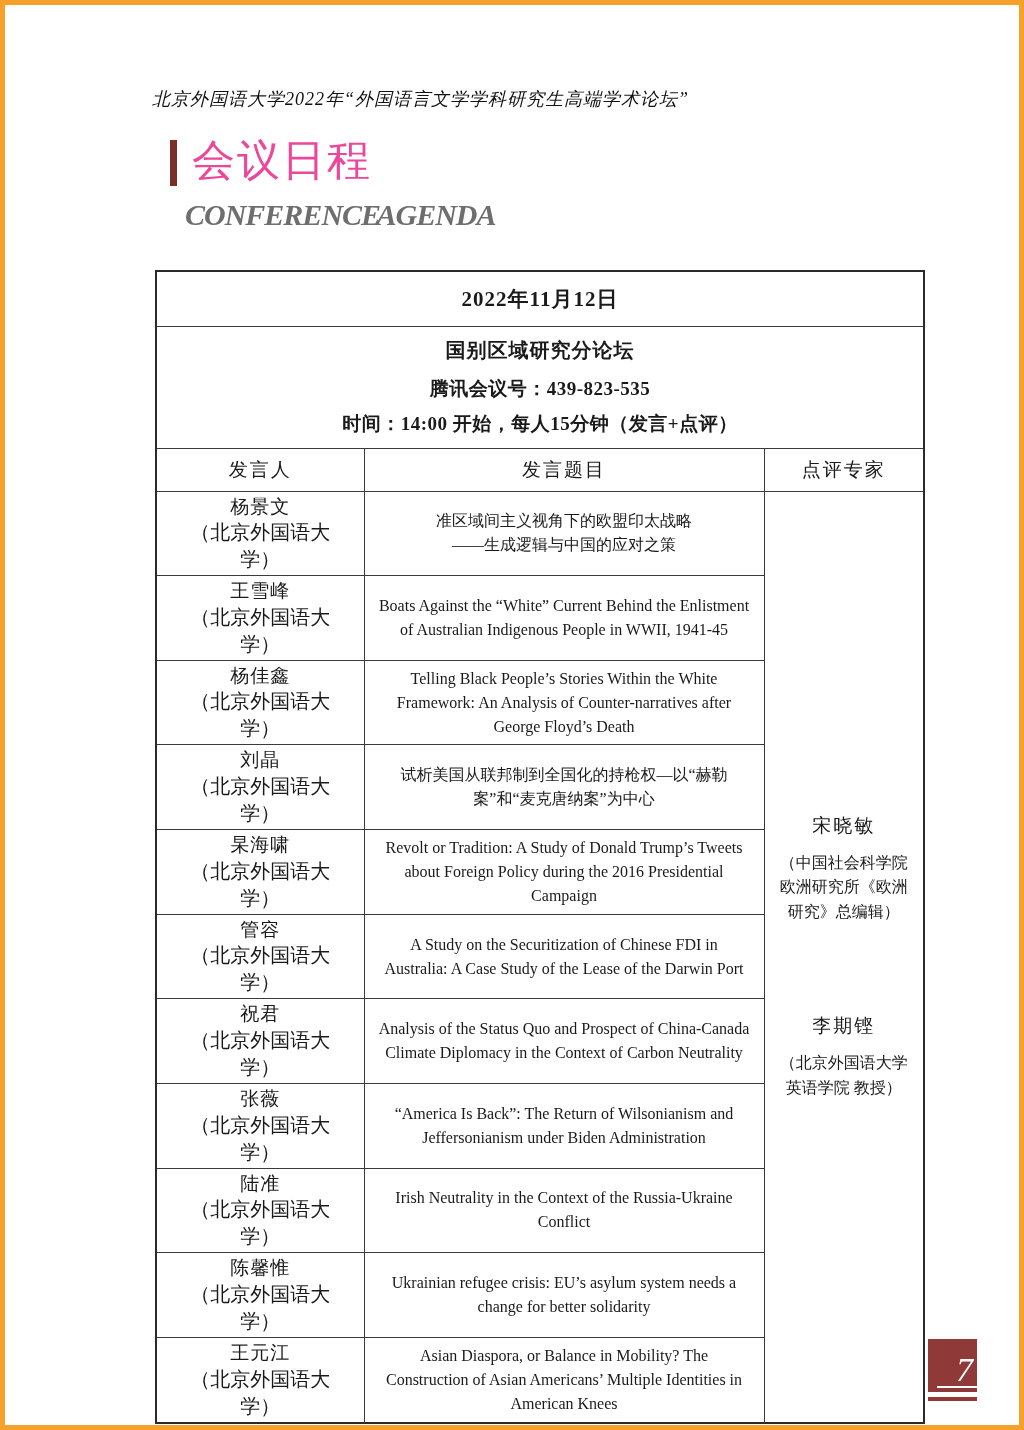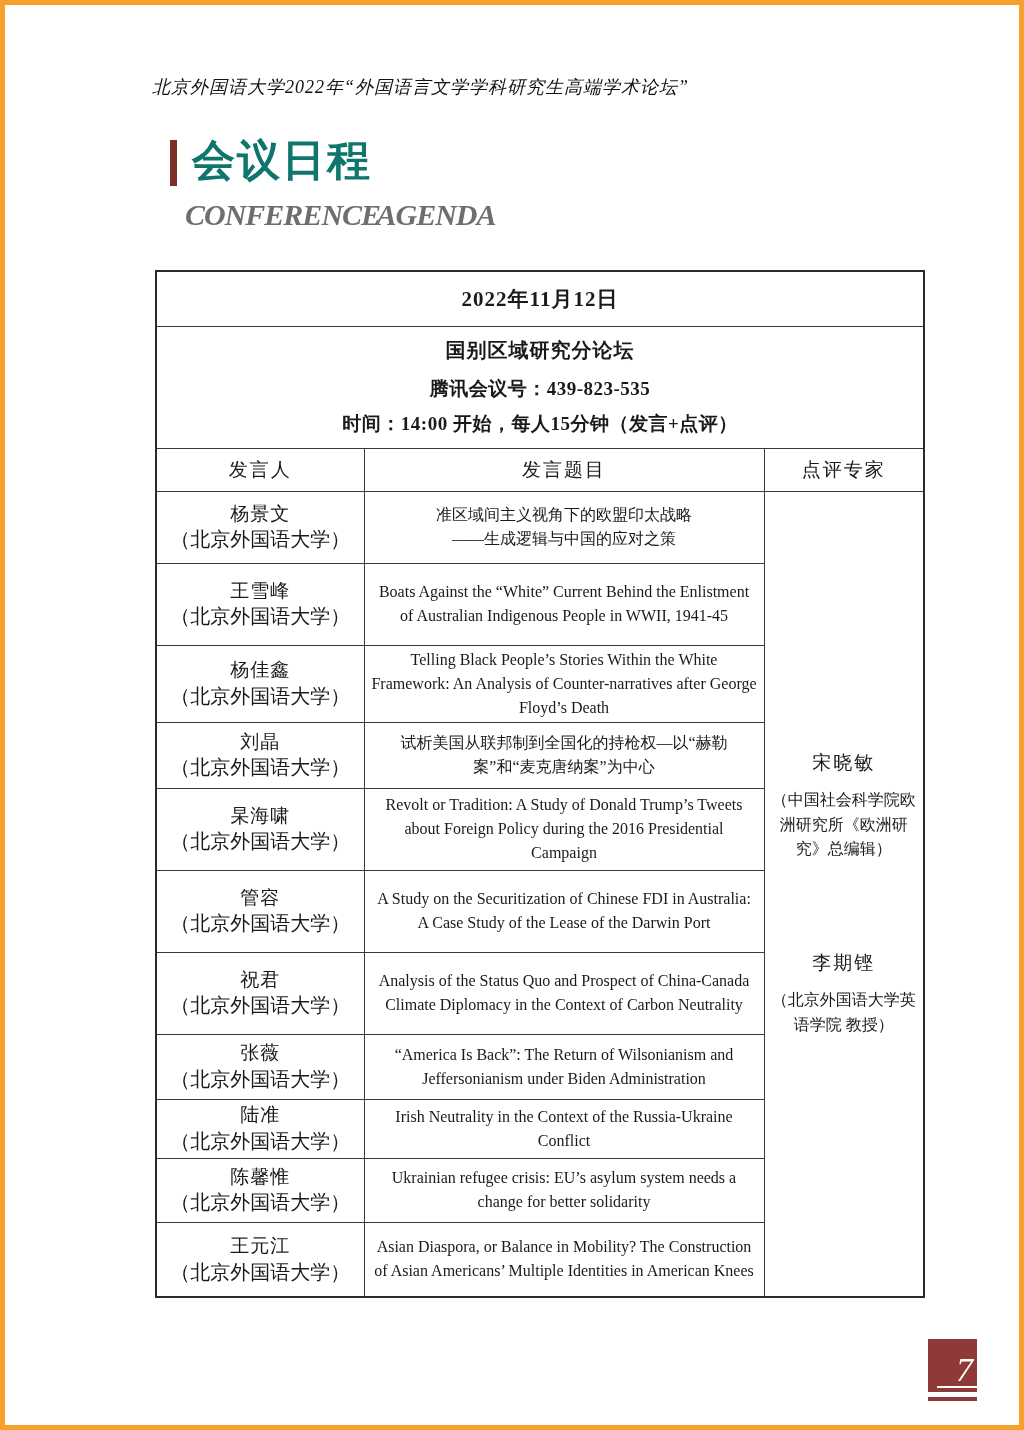--- a/index.html
+++ b/index.html
@@ -7,42 +7,42 @@
     position:relative;
     width:1024px; height:1430px;
     background:#ffffff;
     border:5px solid #F5A12B;
     box-sizing:border-box;
     font-family:"Liberation Serif","DejaVu Serif",serif;
     color:#1a1a1a;
     overflow:hidden;
   }
   .doc-header {
-    position:absolute; left:147px; top:70px;
+    position:absolute; left:147px; top:82px;
     font-style:italic; font-size:18px; letter-spacing:1px;
     color:#111;
   }
   .title-row { position:absolute; left:165px; top:131px; display:flex; align-items:flex-start; }
   .title-bar { width:7px; height:46px; background:#7B2F26; margin-right:15px; margin-top:4px; }
   .title-text {
     font-family:"Liberation Sans","DejaVu Sans",sans-serif;
-    font-size:43px; font-weight:700; color:#0f766e;
+    font-size:43px; font-weight:400; color:#ec4899;
     line-height:1.15; letter-spacing:2px;
   }
   .subtitle {
     position:absolute; left:180px; top:193px;
     font-style:italic; font-weight:600; font-size:30px;
     color:#6e6e6e; letter-spacing:-1px; word-spacing:-9px;
   }
   table.agenda {
     position:absolute; left:150px; top:265px;
     width:768px; border-collapse:collapse; table-layout:fixed;
     border:2px solid #2a2a2a;
   }
-  table.agenda td { border:1px solid #3a3a3a; text-align:center; vertical-align:middle; padding:2px 6px; box-sizing:border-box; }
+  table.agenda td { border:1px solid #3a3a3a; text-align:center; vertical-align:middle; padding:2px 14px; box-sizing:border-box; }
   td.date-cell { height:55px; font-weight:700; font-size:21px; letter-spacing:1px; }
   td.session-cell { height:122px;margin-left:23px; }
   .session-title {
     font-family:"Liberation Sans","DejaVu Sans",sans-serif;
     font-weight:700; font-size:20px; margin-bottom:12px; letter-spacing:1px;
   }
   .session-line { font-weight:700; font-size:19px; margin-top:9px; letter-spacing:0.5px; }
   td.colhead { height:43px; font-size:19px; letter-spacing:2px; }
   .speaker-name { font-size:19px; letter-spacing:1px; line-height:1.35; }
   .speaker-aff  { font-size:20px; line-height:1.35; }

